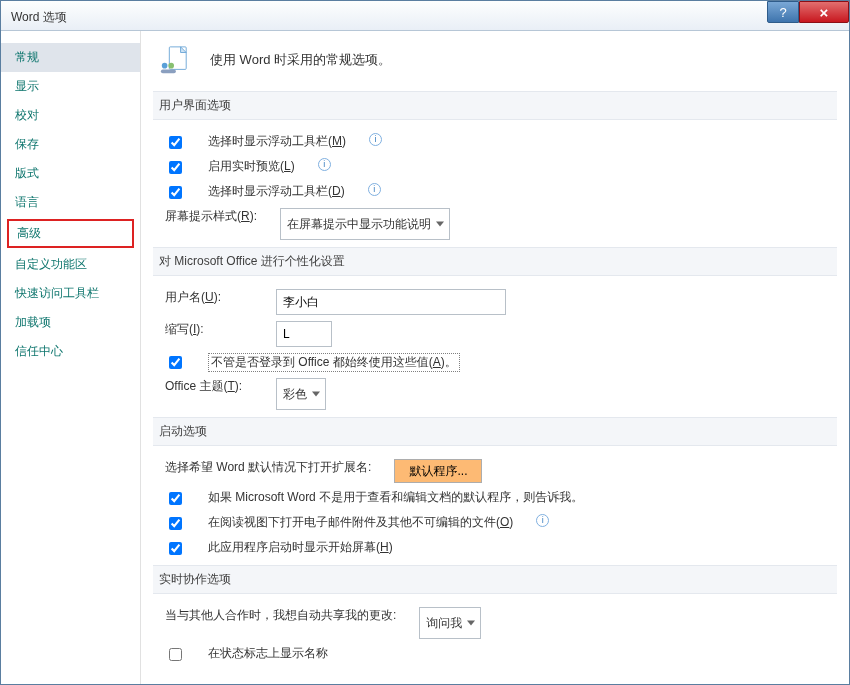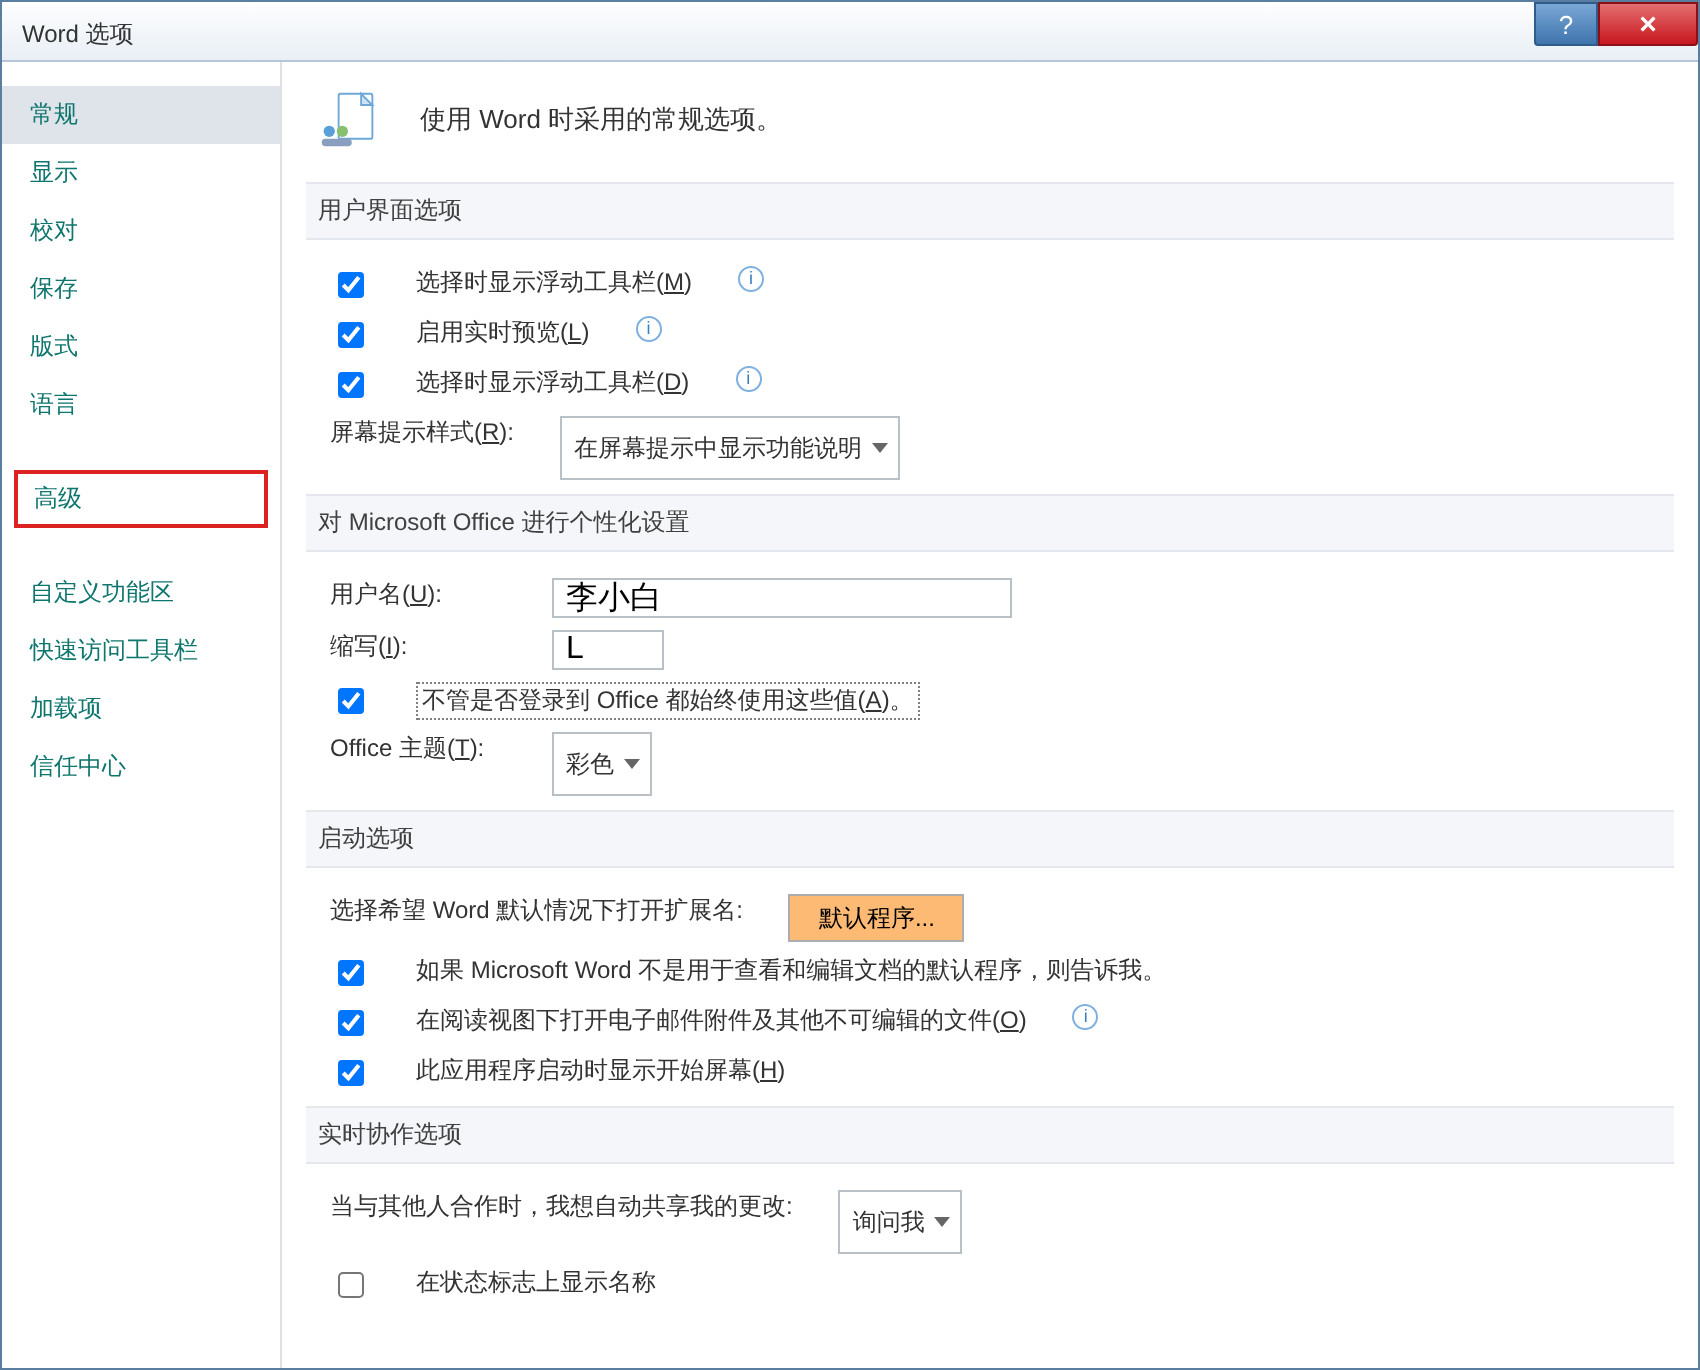--- a/index.html
+++ b/index.html
@@ -8,35 +8,35 @@
   .titlebar { height: 30px; background: linear-gradient(#fdfefe, #e9eff6); border-bottom: 1px solid #b6c6d6; display: flex; align-items: center; padding: 3px 0 0 10px; position: relative; }
   .title { font-size: 12px; color: #333; }
   .title-controls { position: absolute; right: 0; top: 0; display: flex; height: 22px; }
   .tc-btn { width: 32px; height: 22px; display: flex; align-items: center; justify-content: center; font-size: 13px; color: #fff; cursor: pointer; }
   .tc-help { background: linear-gradient(#7aa8d6,#3e74ad); border: 1px solid #2f5c8a; border-radius: 0 0 0 2px; }
   .tc-close { width: 50px; background: linear-gradient(#e26f6f,#c8171f); border: 1px solid #8b0f16; border-radius: 0 0 2px 0; font-size: 15px; font-weight: bold; }
   .body { flex: 1; display: flex; min-height: 0; }
   .sidebar { width: 140px; background: #fff; border-right: 1px solid #e1e1e1; padding-top: 12px; padding-bottom: 12px; }
   .side-item { padding: 6px 14px; font-size: 12px; color: #0f766e; cursor: pointer; }
   .side-item.selected { background: #dfe4eb; }
-  .side-item.highlight { border: 2px solid #d22; margin: 18px 6px; padding: 4px 8px; }
+  .side-item.highlight { border: 2px solid #d22; margin: 2px 6px; padding: 4px 8px; }
   .main { flex: 1; overflow: auto; padding: 10px 18px 10px 18px; font-size: 12px; color: #333; }
   .header-row { display: flex; align-items: center; gap: 21px; padding: 4px 0 12px 0; }
   .header-icon { width: 30px; height: 30px; position: relative; }
   .header-icon svg { width: 30px; height: 30px; }
   .header-text { font-size: 13px; }
   .section-title { background: #f4f6f9; border-top: 1px solid #e4e8ee; border-bottom: 1px solid #e4e8ee; padding: 5px 6px; margin: 4px -6px 10px -6px; font-size: 12px; color: #404040; }
   .row { display: flex; gap: 23px; padding: 3px 0 3px 6px; }
   .chk { width: 13px; height: 13px; }
   .info { width: 13px; height: 13px; border: 1px solid #7fb0e0; border-radius: 50%; color: #3a7fc0; font-size: 9px; display: inline-flex; align-items: center; justify-content: center; line-height: 1; }
   .u { text-decoration: underline; }
   .lbl { white-space: nowrap; }
   .combo { height: 32px; border: 1px solid #b8c0c8; background: #fff; display: inline-flex; align-items: center; padding: 0 18px 0 6px; position: relative; font-size: 12px; min-width: 60px; }
   .combo::after { content: ""; position: absolute; right: 5px; top: 50%; transform: translateY(-50%); border-left: 4px solid transparent; border-right: 4px solid transparent; border-top: 5px solid #666; }
-  .text-input { height: 20px; border: 1px solid #b8c0c8; background: #fff; padding: 0 6px; font-size: 16px; outline: none; }
+  .text-input { height: 20px; border: 1px solid #b8c0c8; background: #fff; padding: 12px 6px; font-size: 12px; outline: none; }
   .text-input.wide { width: 230px; }
   .text-input.narrow { width: 56px; }
   .dotted-box { border: 1px dotted #808080; display: inline-block; padding: 0 2px; }
   .btn { height: 24px; padding: 0 14px; border: 1px solid #adadad; background: #fdba74; font-size: 12px; cursor: pointer; }
   .footer { height: 48px; border-top: 1px solid #e1e1e1; display: flex; justify-content: flex-end; align-items: center; gap: 10px; padding-right: 16px; }
   .footer .btn { width: 74px; }
   .field-label { width: 88px; }
 </style>
 </head>
 <body>

